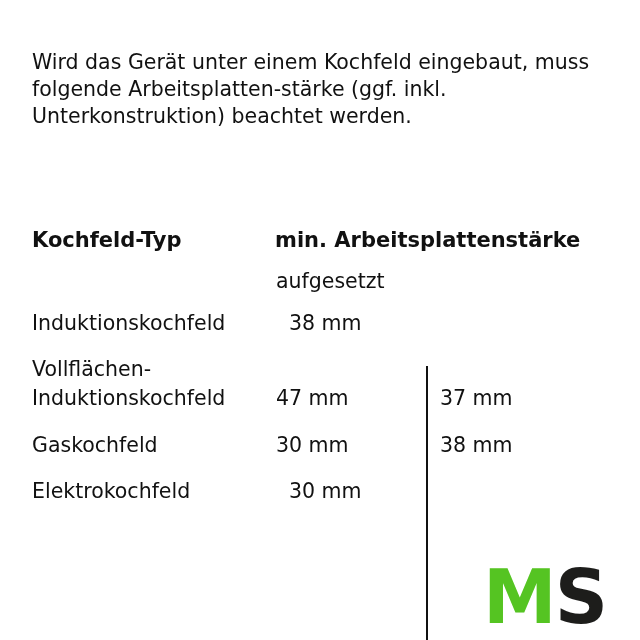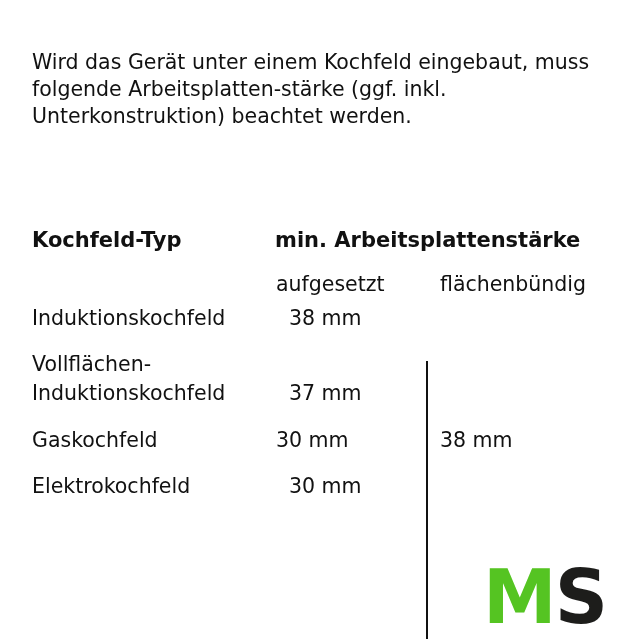--- a/index.html
+++ b/index.html
@@ -55,23 +55,23 @@
   .head-type {
     width: 243px;
     flex: 0 0 243px;
   }
   .head-thickness {
     flex: 1 1 auto;
   }
 
   .sub-row {
     display: flex;
-    align-items: flex-end;
+    align-items: flex-start;
     height: 32px;
-    margin-top: 12px;
+    margin-top: 17px;
   }
   .col-label {
     width: 243px;
     flex: 0 0 243px;
   }
   .col-a {
     width: 151px;
     flex: 0 0 151px;
     padding-left: 1px;
     box-sizing: border-box;
@@ -144,34 +144,34 @@
   <div class="table-block">
 
     <div class="head-row">
       <div class="head-type">Kochfeld-Typ</div>
       <div class="head-thickness">min. Arbeitsplattenstärke</div>
     </div>
 
     <div class="sub-row">
       <div class="col-label"></div>
       <div class="col-a">aufgesetzt</div>
-      <div class="col-b">flächenbündig</div>
     </div>
 
     <div class="rows">
       <div class="divider"></div>
 
       <div class="row">
         <div class="col-label">Induktionskochfeld</div>
         <div class="col-b">38 mm</div>
       </div>
 
       <div class="row two-line">
         <div class="col-label">Vollflächen-
 Induktionskochfeld</div>
+        <div class="col-a">47 mm</div>
         <div class="col-b">37 mm</div>
       </div>
 
       <div class="row">
         <div class="col-label">Gaskochfeld</div>
         <div class="col-a">30 mm</div>
         <div class="col-b">38 mm</div>
       </div>
 
       <div class="row">

